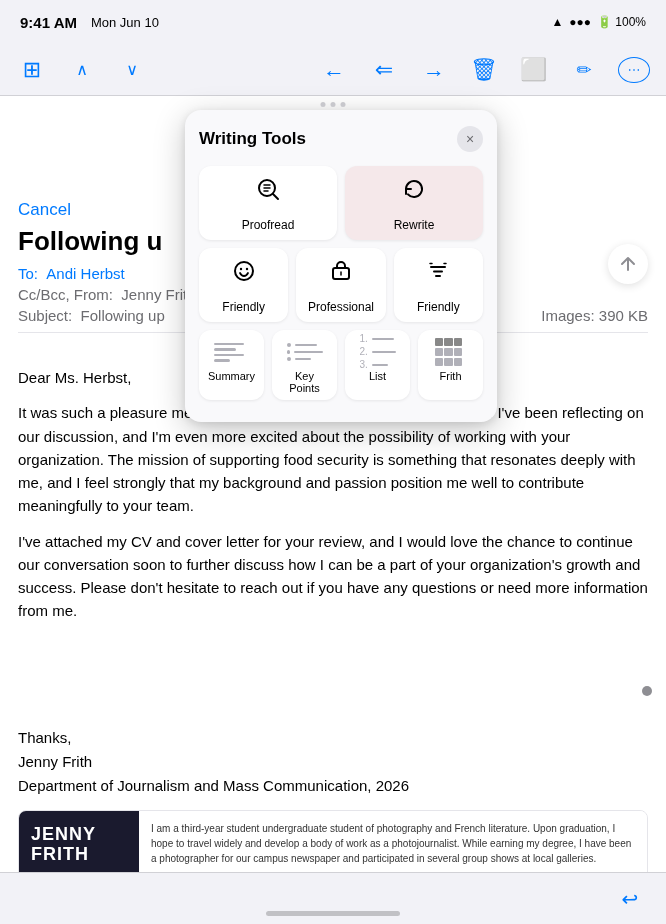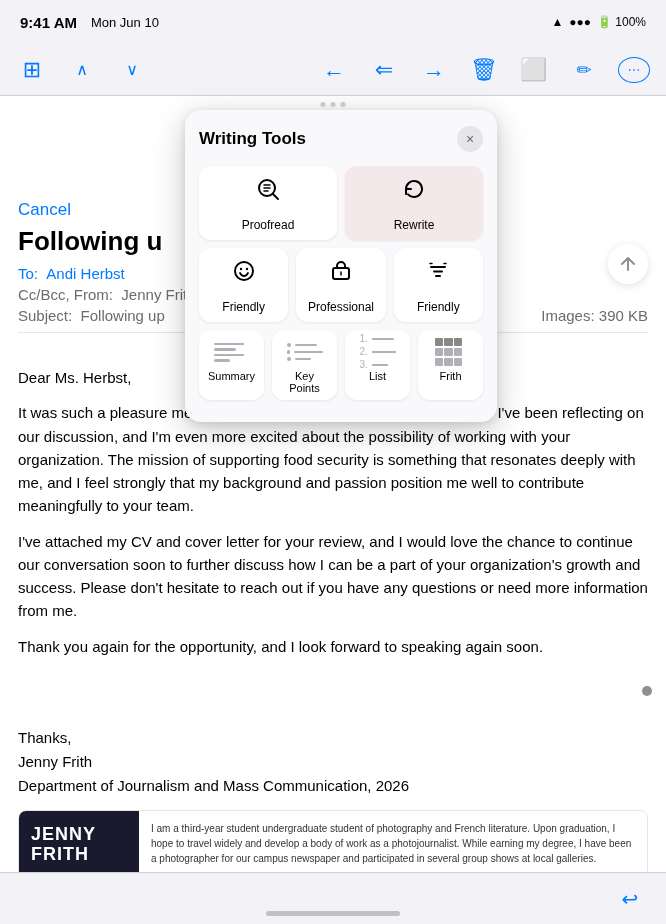--- a/index.html
+++ b/index.html
@@ -467,21 +467,20 @@
         &nbsp;<span>Following up</span>
       </span>
       <span>Images: 390 KB</span>
     </div>
   </div>
 
   <div class="email-body">
     <p>Dear Ms. Herbst,</p>
     <p>It was such a pleasure meeting you and learning more about your work. I've been reflecting on our discussion, and I'm even more excited about the possibility of working with your organization. The mission of supporting food security is something that resonates deeply with me, and I feel strongly that my background and passion position me well to contribute meaningfully to your team.</p>
     <p>I've attached my CV and cover letter for your review, and I would love the chance to continue our conversation soon to further discuss how I can be a part of your organization's growth and success. Please don't hesitate to reach out if you have any questions or need more information from me.</p>
-    <p>Thank you again for the opportunity, and I look forward to speaking again soon.</p>
   </div>
 
   <div class="drag-handle" style="top:590px;right:14px;"></div>
 
   <div class="email-signature">
     <div class="sig-text">
       <div>Thanks,</div>
       <div>Jenny Frith</div>
       <div>Department of Journalism and Mass Communication, 2026</div>
     </div>

